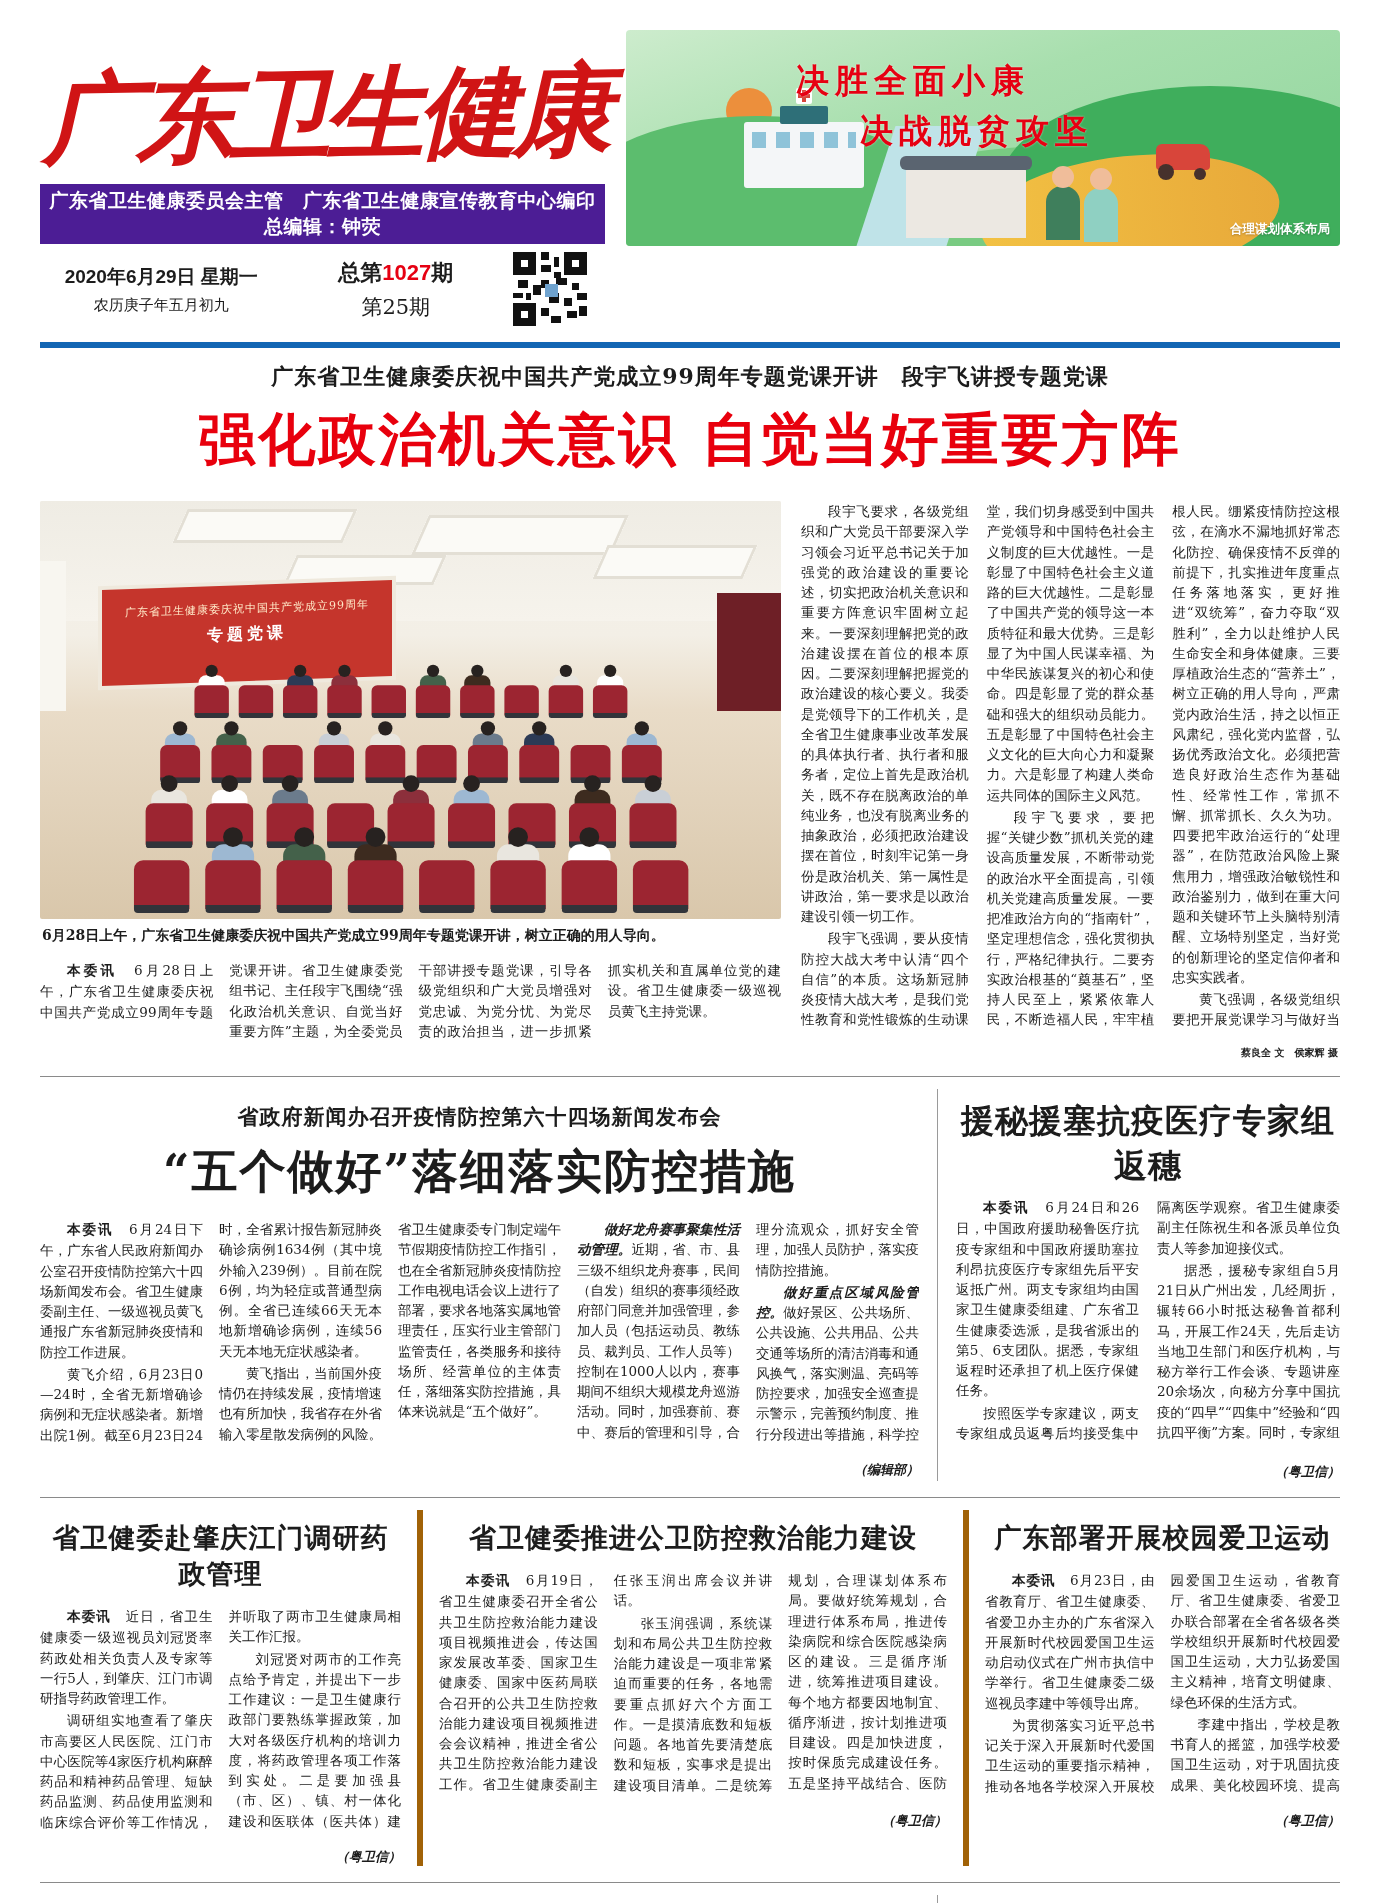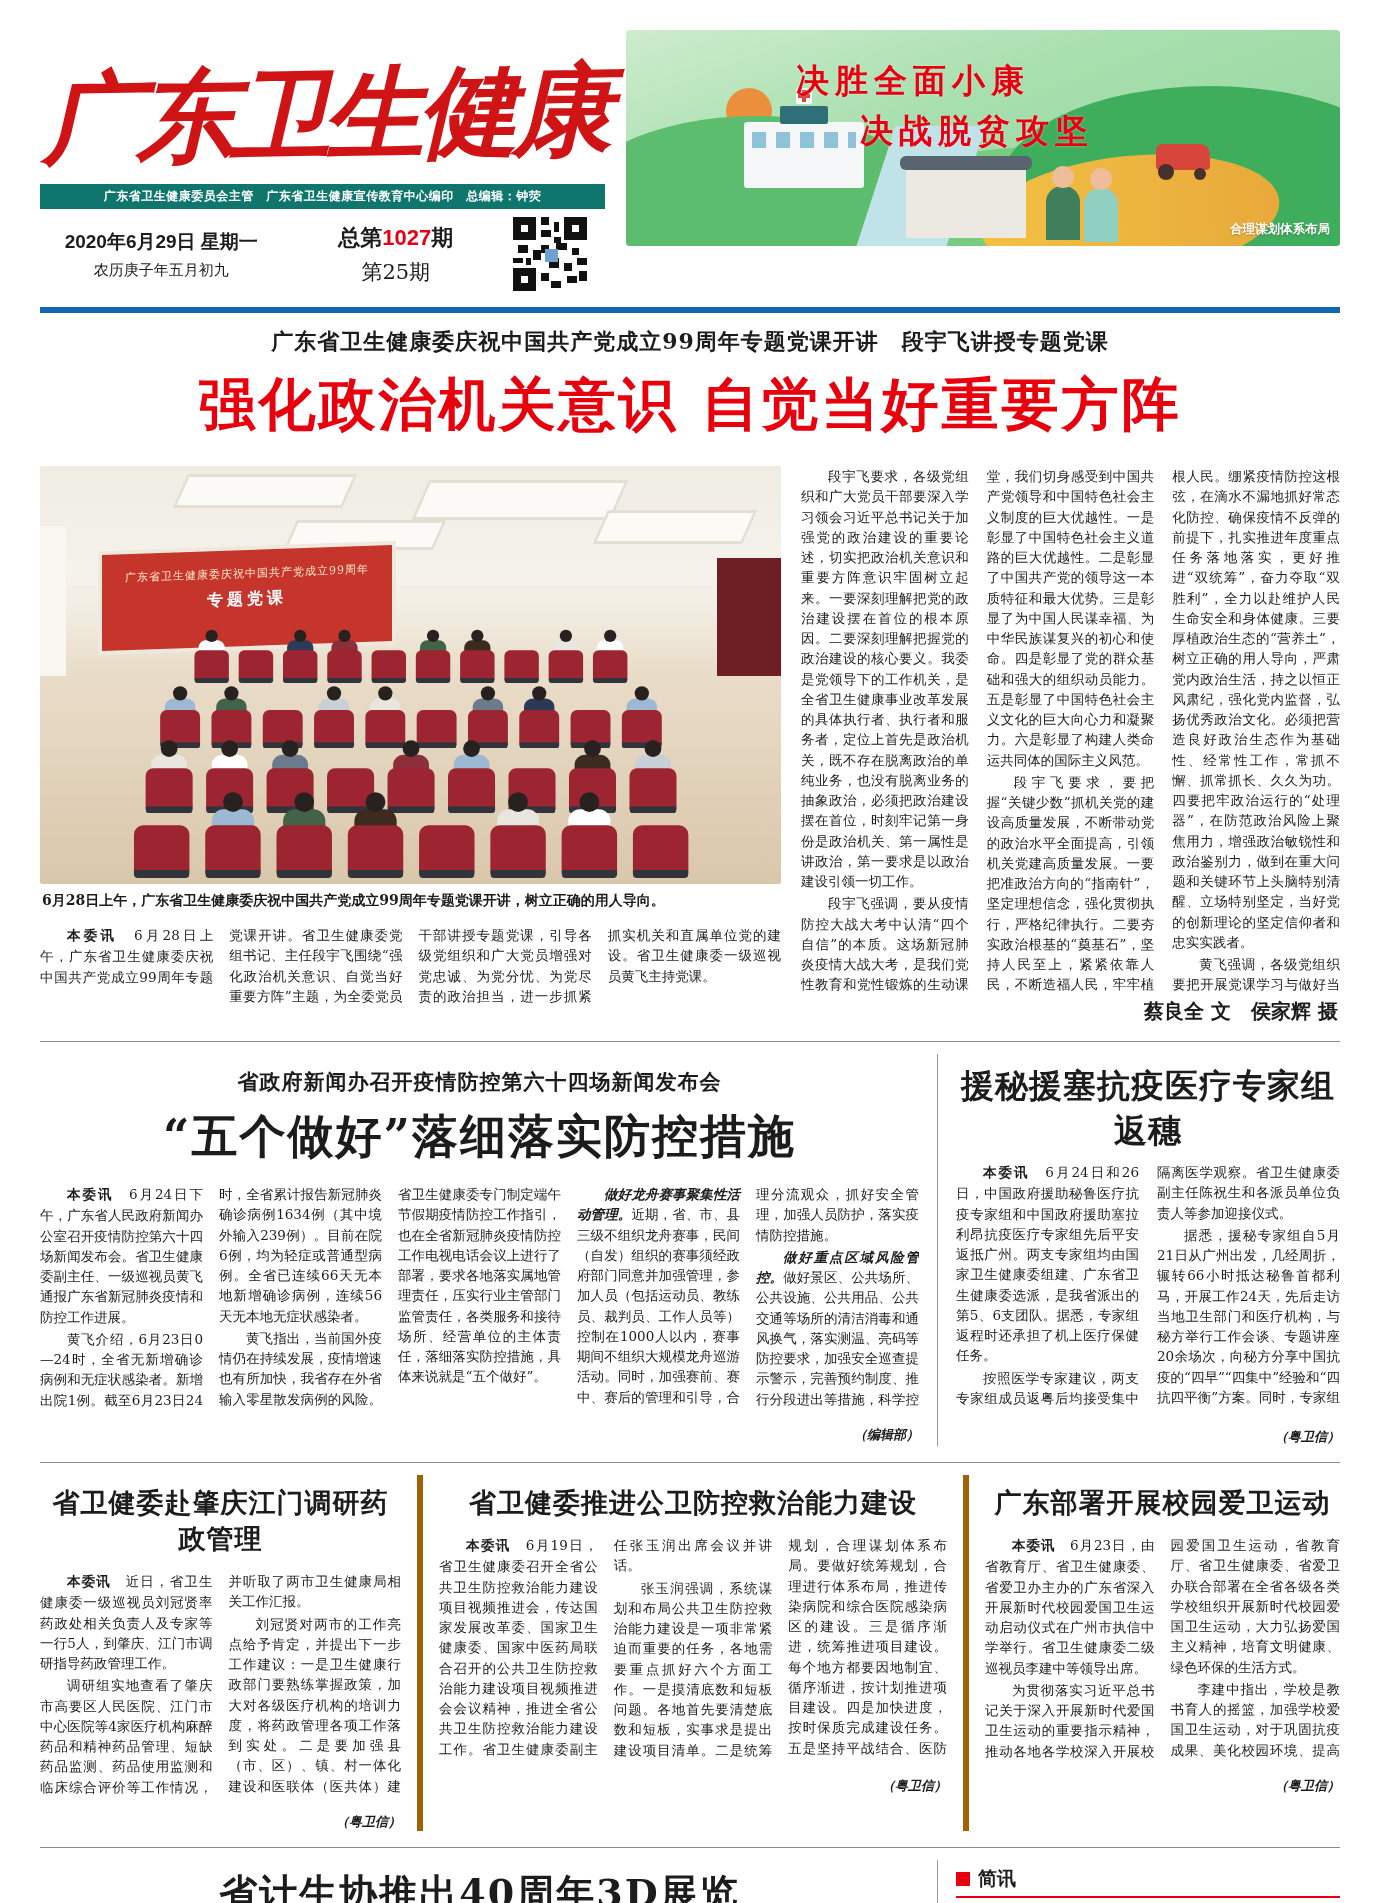--- a/index.html
+++ b/index.html
@@ -6,21 +6,21 @@
   body{font-family:"DejaVu Serif","Liberation Serif",serif;color:#1c1c1c;}
   .page{width:1380px;min-height:1903px;margin:0 auto;background:#ffffff;box-sizing:border-box;padding:26px 40px 10px 40px;}
   .h-serif{font-family:"DejaVu Serif","Liberation Serif",serif;font-weight:bold;}
 
   
   .masthead{display:grid;grid-template-columns:565px 1fr;column-gap:21px;}
   .mast-left{position:relative;}
   .nameplate{color:#d01415;font-size:100px;line-height:1.0;font-weight:900;font-style:italic;
     letter-spacing:-6px;white-space:nowrap;transform:rotate(-1deg);margin:38px 0 20px 2px;
     font-family:"DejaVu Serif","Liberation Serif",serif;}
-  .strip{background:#0f766e;color:#fff;font-size:12px;font-weight:bold;text-align:center;
+  .strip{background:#4c1d95;color:#fff;font-size:19px;font-weight:bold;text-align:center;
     padding:4px 6px;font-family:"Liberation Sans","DejaVu Sans",sans-serif;letter-spacing:.5px;}
   .dateline{display:grid;grid-template-columns:1fr 1fr 88px;align-items:center;padding:8px 4px 6px 4px;}
   .dl-date{text-align:center;}
   .dl-date .d1{font-size:19px;font-weight:bold;font-family:"Liberation Sans","DejaVu Sans",sans-serif;}
   .dl-date .d2{font-size:15px;margin-top:6px;}
   .dl-issue{text-align:center;}
   .dl-issue .i1{font-size:22px;font-weight:bold;font-family:"Liberation Sans","DejaVu Sans",sans-serif;}
   .dl-issue .i1 .num{color:#e60012;}
   .dl-issue .i2{font-size:21px;margin-top:5px;}
   .qr{width:74px;height:74px;}
@@ -89,21 +89,21 @@
     border-radius:7px 7px 3px 3px;border-bottom:6px solid #31343a;}
   .caption{font-size:14px;font-weight:bold;padding:8px 2px 10px 2px;border-bottom:1px solid #fff;}
   .intro-cols{column-count:4;column-gap:16px;height:100px;overflow:hidden;margin-top:4px;}
   .lead-right{position:relative;}
   .lead-body{column-count:3;column-gap:18px;height:540px;overflow:hidden;}
   .para{margin:0 0 2px 0;font-size:13.5px;line-height:1.5;text-align:justify;text-indent:2em;}
   .para .wire{text-indent:0;}
   .wire{font-weight:bold;font-family:"Liberation Sans","DejaVu Sans",sans-serif;}
   .wire:after{content:"　";}
   .runin{font-weight:bold;font-style:italic;}
-  .lead-byline{position:absolute;right:2px;bottom:0;background:#fff;font-weight:bold;font-size:20px;padding-left:10px;margin-top:18px;}
+  .lead-byline{position:absolute;right:2px;bottom:0;background:#fff;font-weight:bold;font-size:10px;padding-left:10px;margin-top:18px;}
 
   .hrule{border:none;border-top:1px solid #8a8a8a;margin:16px 0 12px 0;}
 
   
   .middle{display:grid;grid-template-columns:69% 1fr;column-gap:0;}
   .mid-left{padding-right:18px;}
   .mid-right{border-left:1px solid #9a9a9a;padding-left:18px;}
   .kicker2{text-align:center;font-size:21px;font-weight:bold;letter-spacing:1px;margin:14px 0 10px 0;}
   .headline2{text-align:center;font-size:46px;letter-spacing:2px;margin:2px 0 16px 0;}
   .presser-body{column-count:5;column-gap:16px;height:238px;overflow:hidden;}

